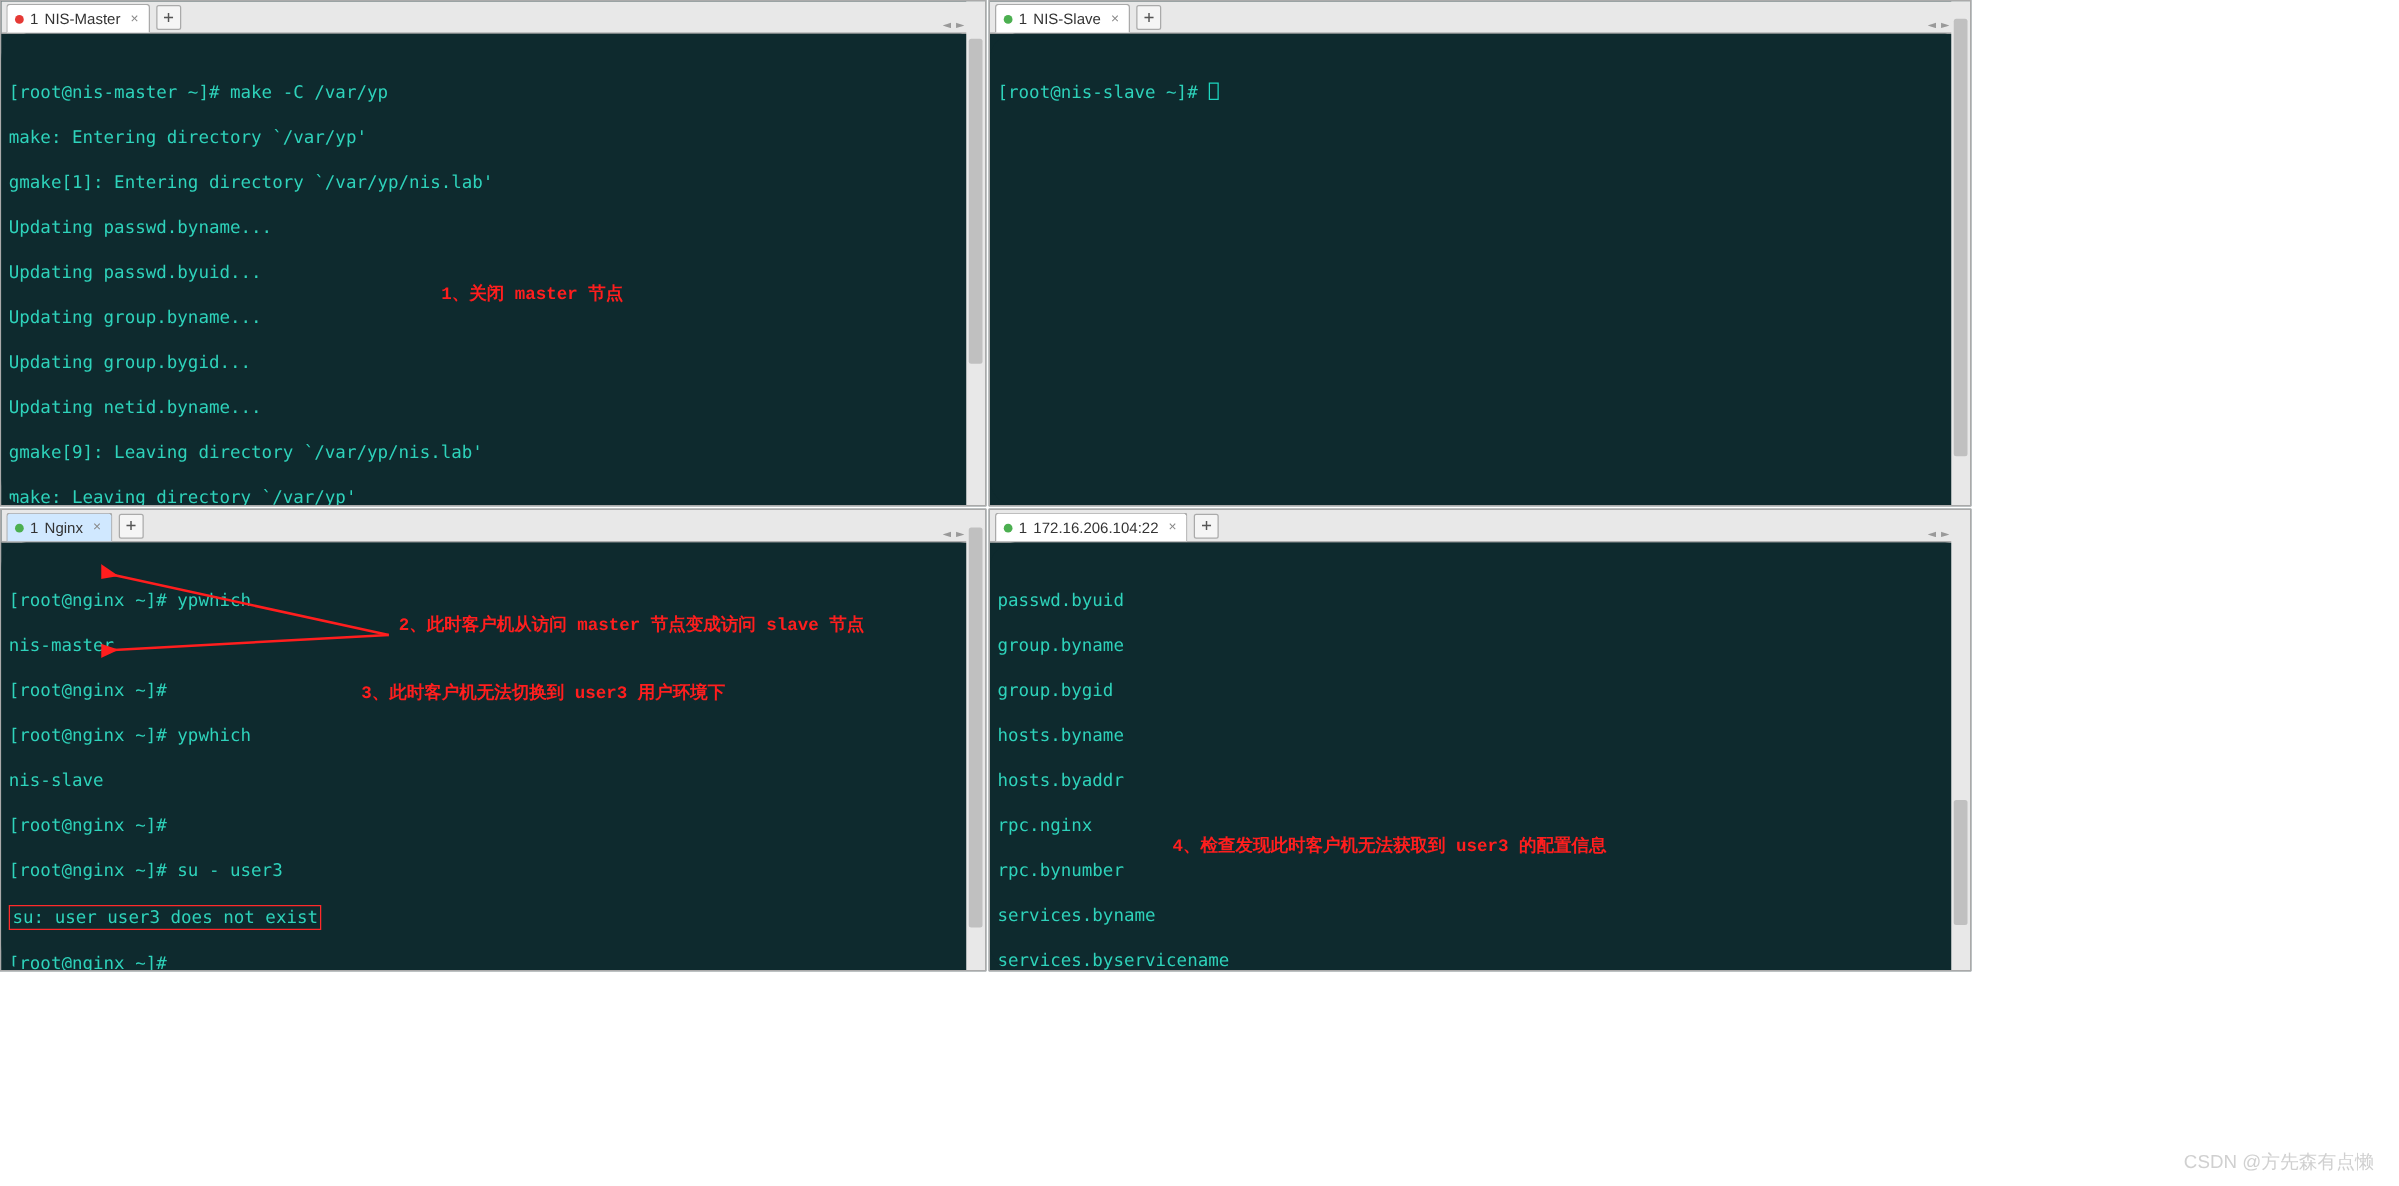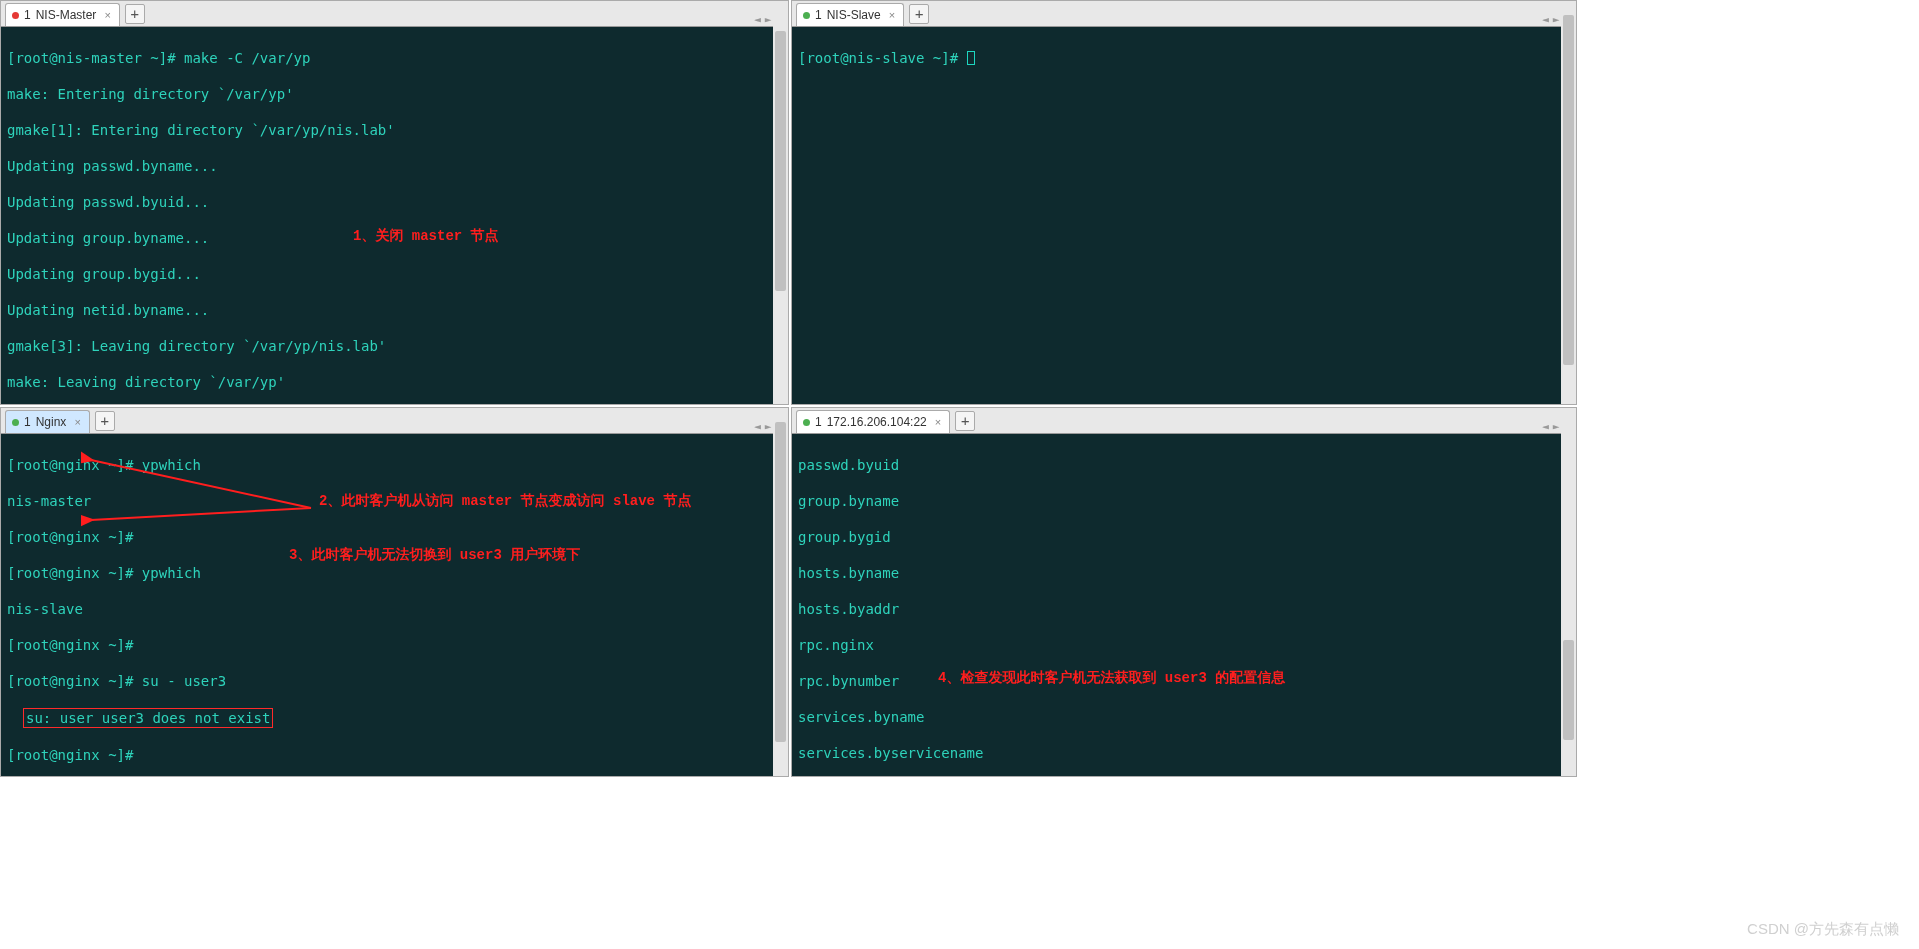--- a/index.html
+++ b/index.html
@@ -68,38 +68,38 @@
 .navbtns {
   margin-left: auto; margin-right: 6px; display: flex; gap: 4px;
   font-size: 11px; color: #999; align-items: center;
 }
 .terminal {
   flex: 1;
   background: #0e2a2e;
   position: relative;
   font-size: 14px;
   line-height: 18px;
-  padding: 4px 6px;
+  padding: 20px 6px;
   white-space: pre;
   overflow: hidden;
+  border-radius: 20px;
 }
 .terminal .line { white-space: pre; }
 .cyan { color: #2ed3bb; }
 .red { color: #ff3b3b; font-weight: bold; font-family: "Microsoft YaHei", Arial, sans-serif; }
 .cursor {
   display: inline-block;
   width: 8px; height: 14px;
   border: 1px solid #1dd6c0;
   vertical-align: -2px;
 }
 .rbox {
   border: 1.5px solid #ff2a2a;
   padding: 0 2px;
   display: inline-block;
-  margin-left: 16px;
 }
 .scrollbar {
   position: absolute; right: 0; top: 0; bottom: 0;
   width: 15px;
   background: #e8e8e8;
 }
 .thumb { position: absolute; left: 2px; right: 2px; background: #c0c0c0; border-radius: 2px; }
 .annot {
   position: absolute;
   color: #ff1e1e;
@@ -140,21 +140,21 @@
     </div>
     <div class="terminal">
 <div class="line cyan">[root@nis-master ~]# make -C /var/yp</div>
 <div class="line cyan">make: Entering directory `/var/yp'</div>
 <div class="line cyan">gmake[1]: Entering directory `/var/yp/nis.lab'</div>
 <div class="line cyan">Updating passwd.byname...</div>
 <div class="line cyan">Updating passwd.byuid...</div>
 <div class="line cyan">Updating group.byname...</div>
 <div class="line cyan">Updating group.bygid...</div>
 <div class="line cyan">Updating netid.byname...</div>
-<div class="line cyan">gmake[3]: Leaving directory `/var/yp/nis.lab'</div>
+<div class="line cyan">gmake[9]: Leaving directory `/var/yp/nis.lab'</div>
 <div class="line cyan">make: Leaving directory `/var/yp'</div>
 
 
 
 <div class="line cyan"></div>
 
 <div class="line cyan"></div>
 
 <div class="line cyan"></div>
 

